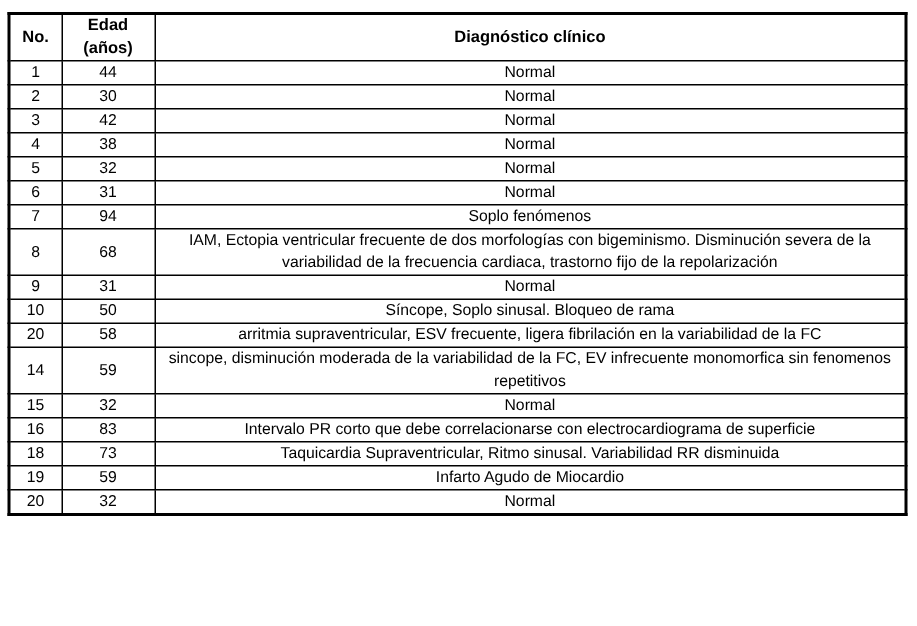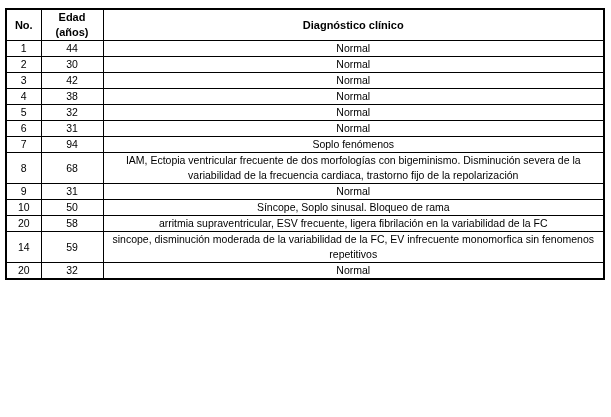--- a/index.html
+++ b/index.html
@@ -96,18 +96,38 @@
         <td class="num">20</td>
         <td class="age">58</td>
         <td class="dx">arritmia supraventricular, ESV frecuente, ligera fibrilación en la variabilidad de la FC</td>
       </tr>
       <tr>
         <td class="num">14</td>
         <td class="age">59</td>
         <td class="dx">sincope, disminución moderada de la variabilidad de la FC, EV infrecuente monomorfica sin fenomenos repetitivos</td>
       </tr>
       <tr>
+        <td class="num">15</td>
+        <td class="age">32</td>
+        <td class="dx">Normal</td>
+      </tr>
+      <tr>
+        <td class="num">16</td>
+        <td class="age">83</td>
+        <td class="dx">Intervalo PR corto que debe correlacionarse con electrocardiograma de superficie</td>
+      </tr>
+      <tr>
+        <td class="num">18</td>
+        <td class="age">73</td>
+        <td class="dx">Taquicardia Supraventricular, Ritmo sinusal. Variabilidad RR disminuida</td>
+      </tr>
+      <tr>
+        <td class="num">19</td>
+        <td class="age">59</td>
+        <td class="dx">Infarto Agudo de Miocardio</td>
+      </tr>
+      <tr>
         <td class="num">20</td>
         <td class="age">32</td>
         <td class="dx">Normal</td>
       </tr>
     </tbody>
 </table>
 
 </body></html>

